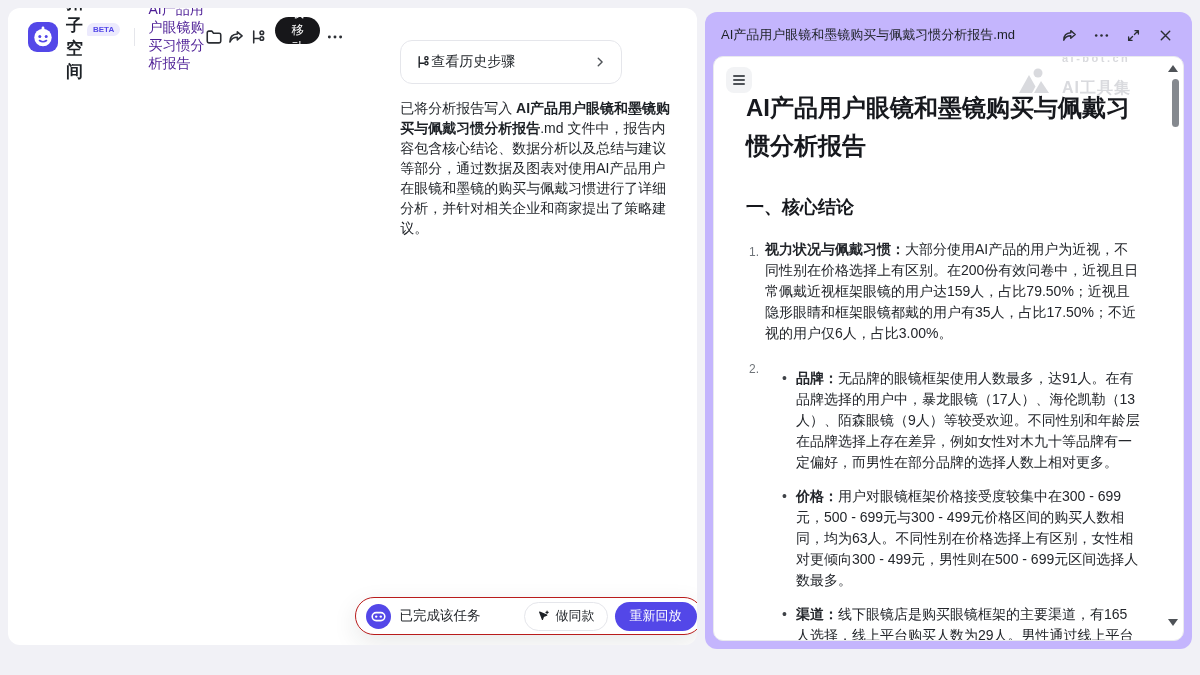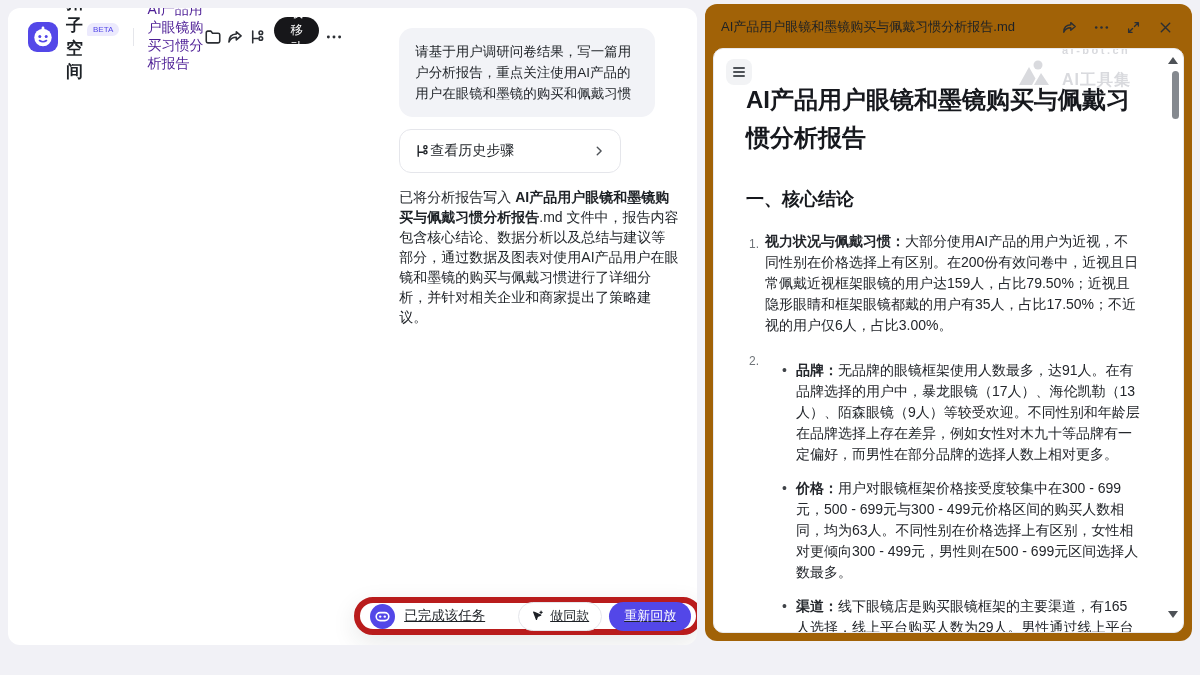--- a/index.html
+++ b/index.html
@@ -14,21 +14,21 @@
 
   
   .left-card {
     position:absolute; left:8px; top:8px; width:689px; height:637px;
     background:#fff; border-radius:12px; display:flex; 
     overflow:hidden;
   }
   .lc-header { height:58px; flex:0 0 58px; display:flex; align-items:center; padding:0 16px 0 20px; }
   .logo-badge { width:30px; height:30px; border-radius:9px; background:var(--accent,#5347e8); display:flex; align-items:center; justify-content:center; }
   .brand { font-size:17px; font-weight:700; margin-left:8px; letter-spacing:.5px; }
-  .beta { font-size:8px; font-weight:400; color:var(--accent,#5347e8); background:var(--betabg,#eceafd);
+  .beta { font-size:8px; font-weight:700; color:var(--accent,#5347e8); background:var(--betabg,#eceafd);
           border-radius:8px 8px 8px 2px; padding:2px 6px; margin-left:2px; position:relative; top:-8px; }
   .hdr-divider { width:1px; height:18px; background:var(--border,#e5e6eb); margin:0 14px; }
   .task-title { font-size:14px; color:#4c1d95; }
   .lc-header .spacer { flex:1; }
   .icon-btn { width:30px; height:30px; display:flex; align-items:center; justify-content:center; border-radius:6px; color:#2b2e33; cursor:pointer; }
   .icon-btn + .icon-btn { margin-left:4px; }
   .dark-pill { height:27px; padding:0 14px; margin:0 6px 13px 8px; border-radius:14px; background:var(--darkbtn,#17171a);
                color:#fff; font-size:12.5px; display:flex; align-items:center; border:none; cursor:pointer; font-family:inherit; }
 
   .chat { flex:1; position:relative; padding:20px 18px 0 40px; display:flex; flex-direction:column; }
@@ -40,35 +40,35 @@
   .history-box {
     margin-top:12px; width:222px; height:44px; border:1px solid var(--border,#e5e6eb); border-radius:12px;
     display:flex; align-items:center; padding:0 14px; font-size:14px; cursor:pointer; background:#fff;
   }
   .history-box .chev { margin-left:auto; color:#4e5257; }
   .assistant-text { margin-top:14px; font-size:14px; line-height:20px; color:#1d2126; max-width:642px; }
   .assistant-text b { font-weight:700; }
 
   .footer-bar {
     position:absolute; left:50%; bottom:10px; transform:translateX(-50%);
-    width:348px; height:38px; background:#fff; border:6px solid #b91c1c; border-radius:20px;
-    box-shadow:0 8px 24px rgba(31,35,41,.10); display:flex; align-items:center; padding:0 5px 0 10px;text-decoration:underline;
+    width:348px; height:38px; background:#fff; border:1px solid #b91c1c; border-radius:20px;
+    box-shadow:0 8px 24px rgba(31,35,41,.10); display:flex; align-items:center; padding:0 5px 0 10px;
   }
   .bot-avatar { width:25px; height:25px; border-radius:50%; background:var(--accent,#5347e8); display:flex; align-items:center; justify-content:center; }
   .status-text { font-size:13.5px; margin-left:9px; }
   .footer-bar .spacer { flex:1; }
   .clone-btn { height:29px; border:1px solid var(--border,#e5e6eb); background:#fff; border-radius:15px;
                display:flex; align-items:center; gap:5px; padding:6px 12px; font-size:13px; cursor:pointer; font-family:inherit; color:#1d2126; }
   .replay-btn { height:29px; margin-left:7px; border:none; background:var(--accent,#5347e8); color:#fff; border-radius:15px;
                 padding:0 15px; font-size:13px; cursor:pointer; font-family:inherit; }
 
   
   .right-card {
-    position:absolute; left:705px; top:4px; width:487px; height:637px;
-    background:#a16207; border-radius:12px; padding:8px; display:flex; flex-direction:column;
+    position:absolute; left:705px; top:12px; width:487px; height:637px;
+    background:#c4b5fd; border-radius:12px; padding:8px; display:flex; flex-direction:column;
   }
   .rc-header { height:30px; flex:0 0 30px; display:flex; align-items:center; padding:0 6px 0 8px; }
   .filename { font-size:13px; color:#1d2126; }
   .rc-header .spacer { flex:1; }
   .rc-icon { width:26px; height:26px; display:flex; align-items:center; justify-content:center; color:#2b2e33; cursor:pointer; margin-left:6px; }
 
   .doc-container {
     flex:1; margin-top:6px; border:1px solid #e9eaef; border-radius:10px; position:relative; overflow:hidden; background:#fff;
   }
   .outline-btn { position:absolute; left:12px; top:10px; width:26px; height:26px; border-radius:8px; background:#f2f3f5;
@@ -138,21 +138,20 @@
     <span class="icon-btn">
       <svg width="18" height="18" viewBox="0 0 16 16" fill="currentColor">
         <circle cx="3" cy="8" r="1.3"></circle>
           <circle cx="8" cy="8" r="1.3"></circle>
           <circle cx="13" cy="8" r="1.3"></circle>
       </svg>
     </span>
   </div>
 
   <div class="chat">
-    <div class="user-bubble">请基于用户调研问卷结果，写一篇用户分析报告，重点关注使用AI产品的用户在眼镜和墨镜的购买和佩戴习惯</div>
 
     <div class="history-box">
       <span>
         <svg width="16" height="16" viewBox="0 0 16 16" fill="none" stroke="#1d2126" stroke-width="1.4" stroke-linecap="round">
           <path d="M4.2 2.8v10.4M4.2 9.3h4.6"></path>
           <circle cx="11.4" cy="9.3" r="1.6"></circle>
           <circle cx="11.4" cy="4.2" r="1.6"></circle>
         </svg>
       </span>
       <span>查看历史步骤</span>

